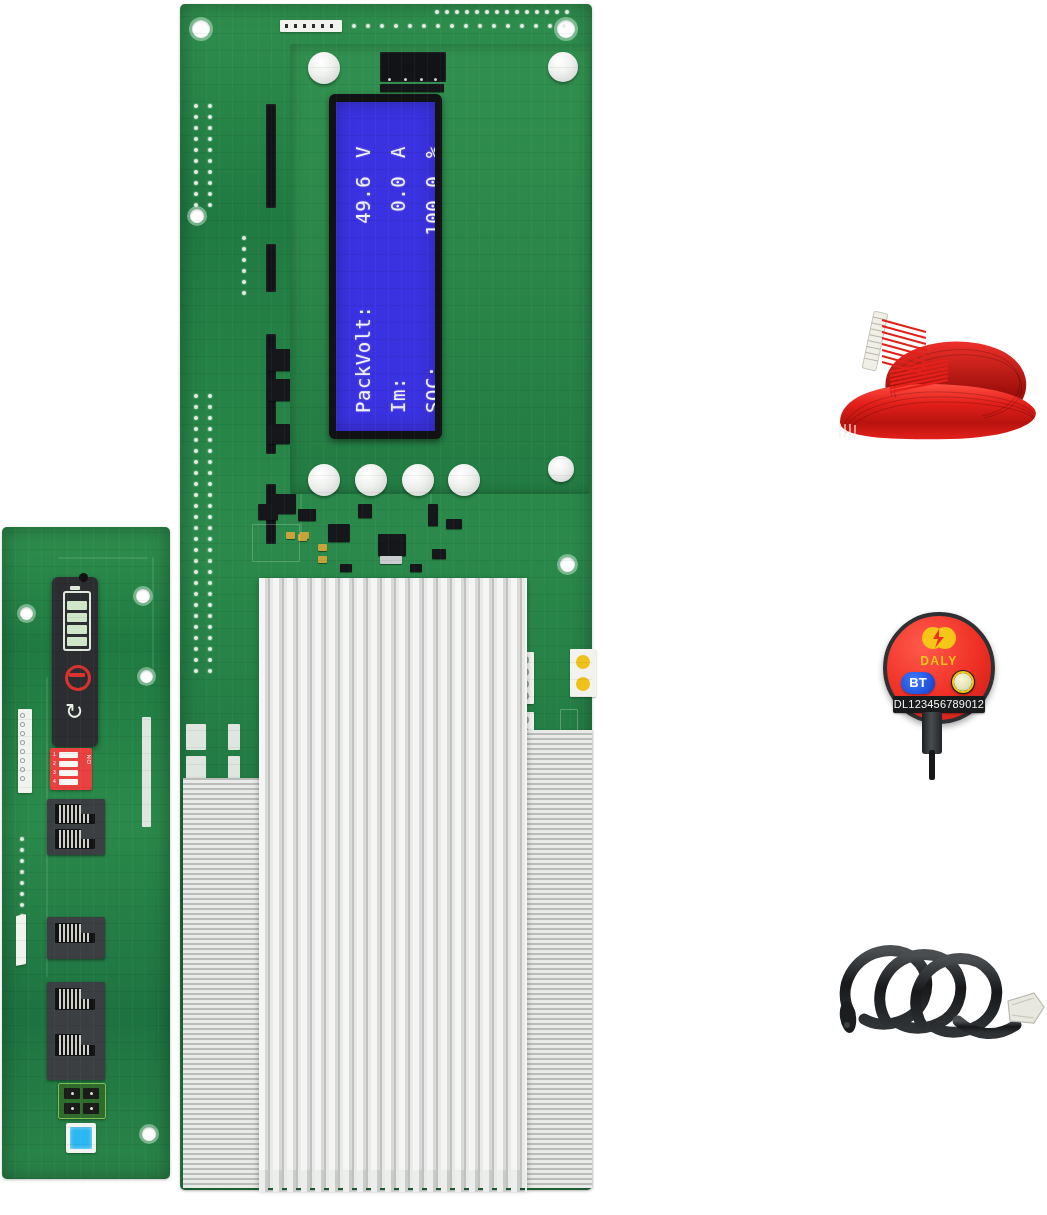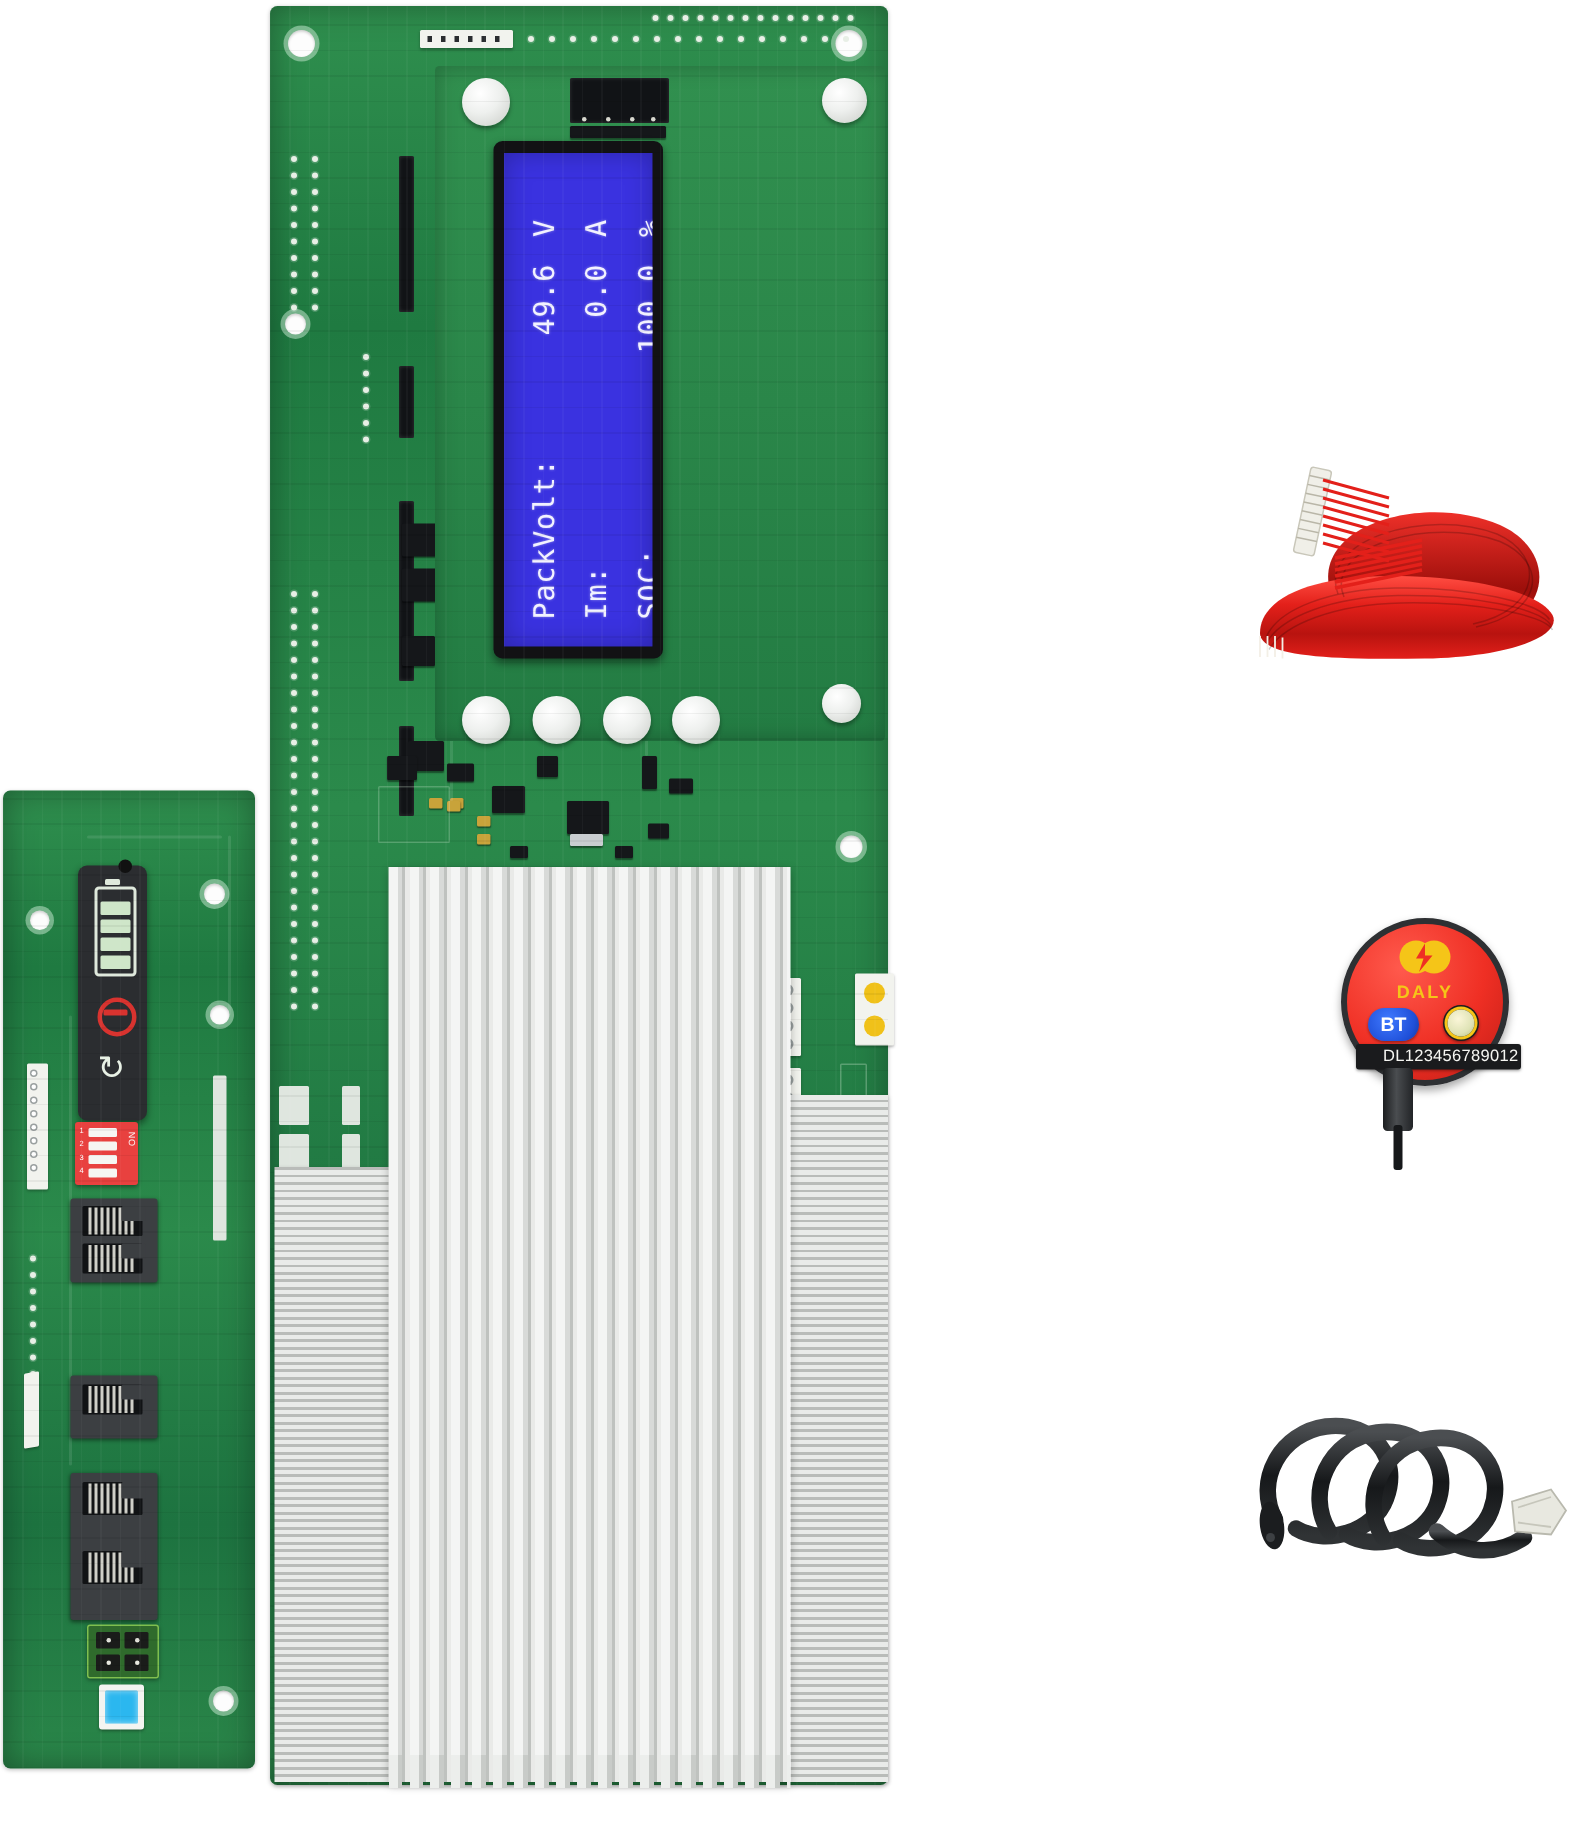--- a/index.html
+++ b/index.html
@@ -113,23 +113,23 @@
             background:radial-gradient(circle at 40% 35%,#3f79ff 0%,#1f4fd8 70%,#16389c 100%);
             color:#fff;font-weight:bold;font-size:13px;text-align:center;
             font-family:"Liberation Sans",sans-serif;
             box-shadow:0 1px 2px rgba(0,0,0,.4);}
   .bt-btn{position:absolute;border-radius:50%;background:#1b1d1f;
           box-shadow:0 1px 2px rgba(0,0,0,.4);}
   .bt-btn i{position:absolute;inset:3px;border-radius:50%;
             background:radial-gradient(circle at 40% 35%,#fbf6d8 0%,#dfe3b6 60%,#b9c07c 100%);
             box-shadow:0 0 0 2px #f5c518;}
   .bt-label{position:absolute;background:#1a1b1d;border-radius:2px;color:#f6f6f2;
-            font-size:11px;text-align:left;letter-spacing:.2px;
+            font-size:11px;text-align:center;letter-spacing:.2px;
             font-family:"Liberation Sans",sans-serif;
-            box-shadow:0 1px 2px rgba(0,0,0,.35);padding-left:18px;}
+            box-shadow:0 1px 2px rgba(0,0,0,.35);}
   .bt-stem{position:absolute;border-radius:3px;
            background:linear-gradient(90deg,#1c1e20,#4a4d50 45%,#222427);}
   .bt-wire{position:absolute;background:#16181a;border-radius:2px;}
 
   .sr{position:absolute;width:1px;height:1px;overflow:hidden;clip:rect(0 0 0 0);}
 </style>
 </head>
 <body>
 
 <div class="stage">
@@ -598,21 +598,21 @@
       <g stroke="#f3efe6" stroke-width="1.2">
         <line x1="10" y1="126" x2="10" y2="140"></line>
           <line x1="15" y1="126" x2="15" y2="140"></line>
         <line x1="20" y1="126" x2="20" y2="140"></line>
           <line x1="25" y1="127" x2="25" y2="141"></line>
       </g>
     </svg>
   </div>
 
   <div style="position:absolute;left:872px;top:612px;width:128px;height:168px;">
-    <div class="bt-body" style="left:22px;top:0px;width:104px;height:104px;">
+    <div class="bt-body" style="left:11px;top:0px;width:104px;height:104px;">
       <svg width="36" height="26" viewBox="0 0 36 26" style="position:absolute;left:34px;top:10px;">
         <circle cx="12" cy="12" r="11" fill="#f5c518"></circle>
         <circle cx="24" cy="12" r="11" fill="#f5c518"></circle>
         <path d="M18,3 L12,13 L17,13 L14,22 L23,11 L18,11 Z" fill="#ef2f24"></path>
       </svg>
       <div class="bt-logo" style="top:38px;">DALY</div>
       <div class="bt-badge" style="left:14px;top:56px;width:34px;height:22px;line-height:22px;border-radius:11px;">BT</div>
       <div class="bt-btn" style="left:64px;top:54px;width:24px;height:24px;">
           <i></i>
         </div>

